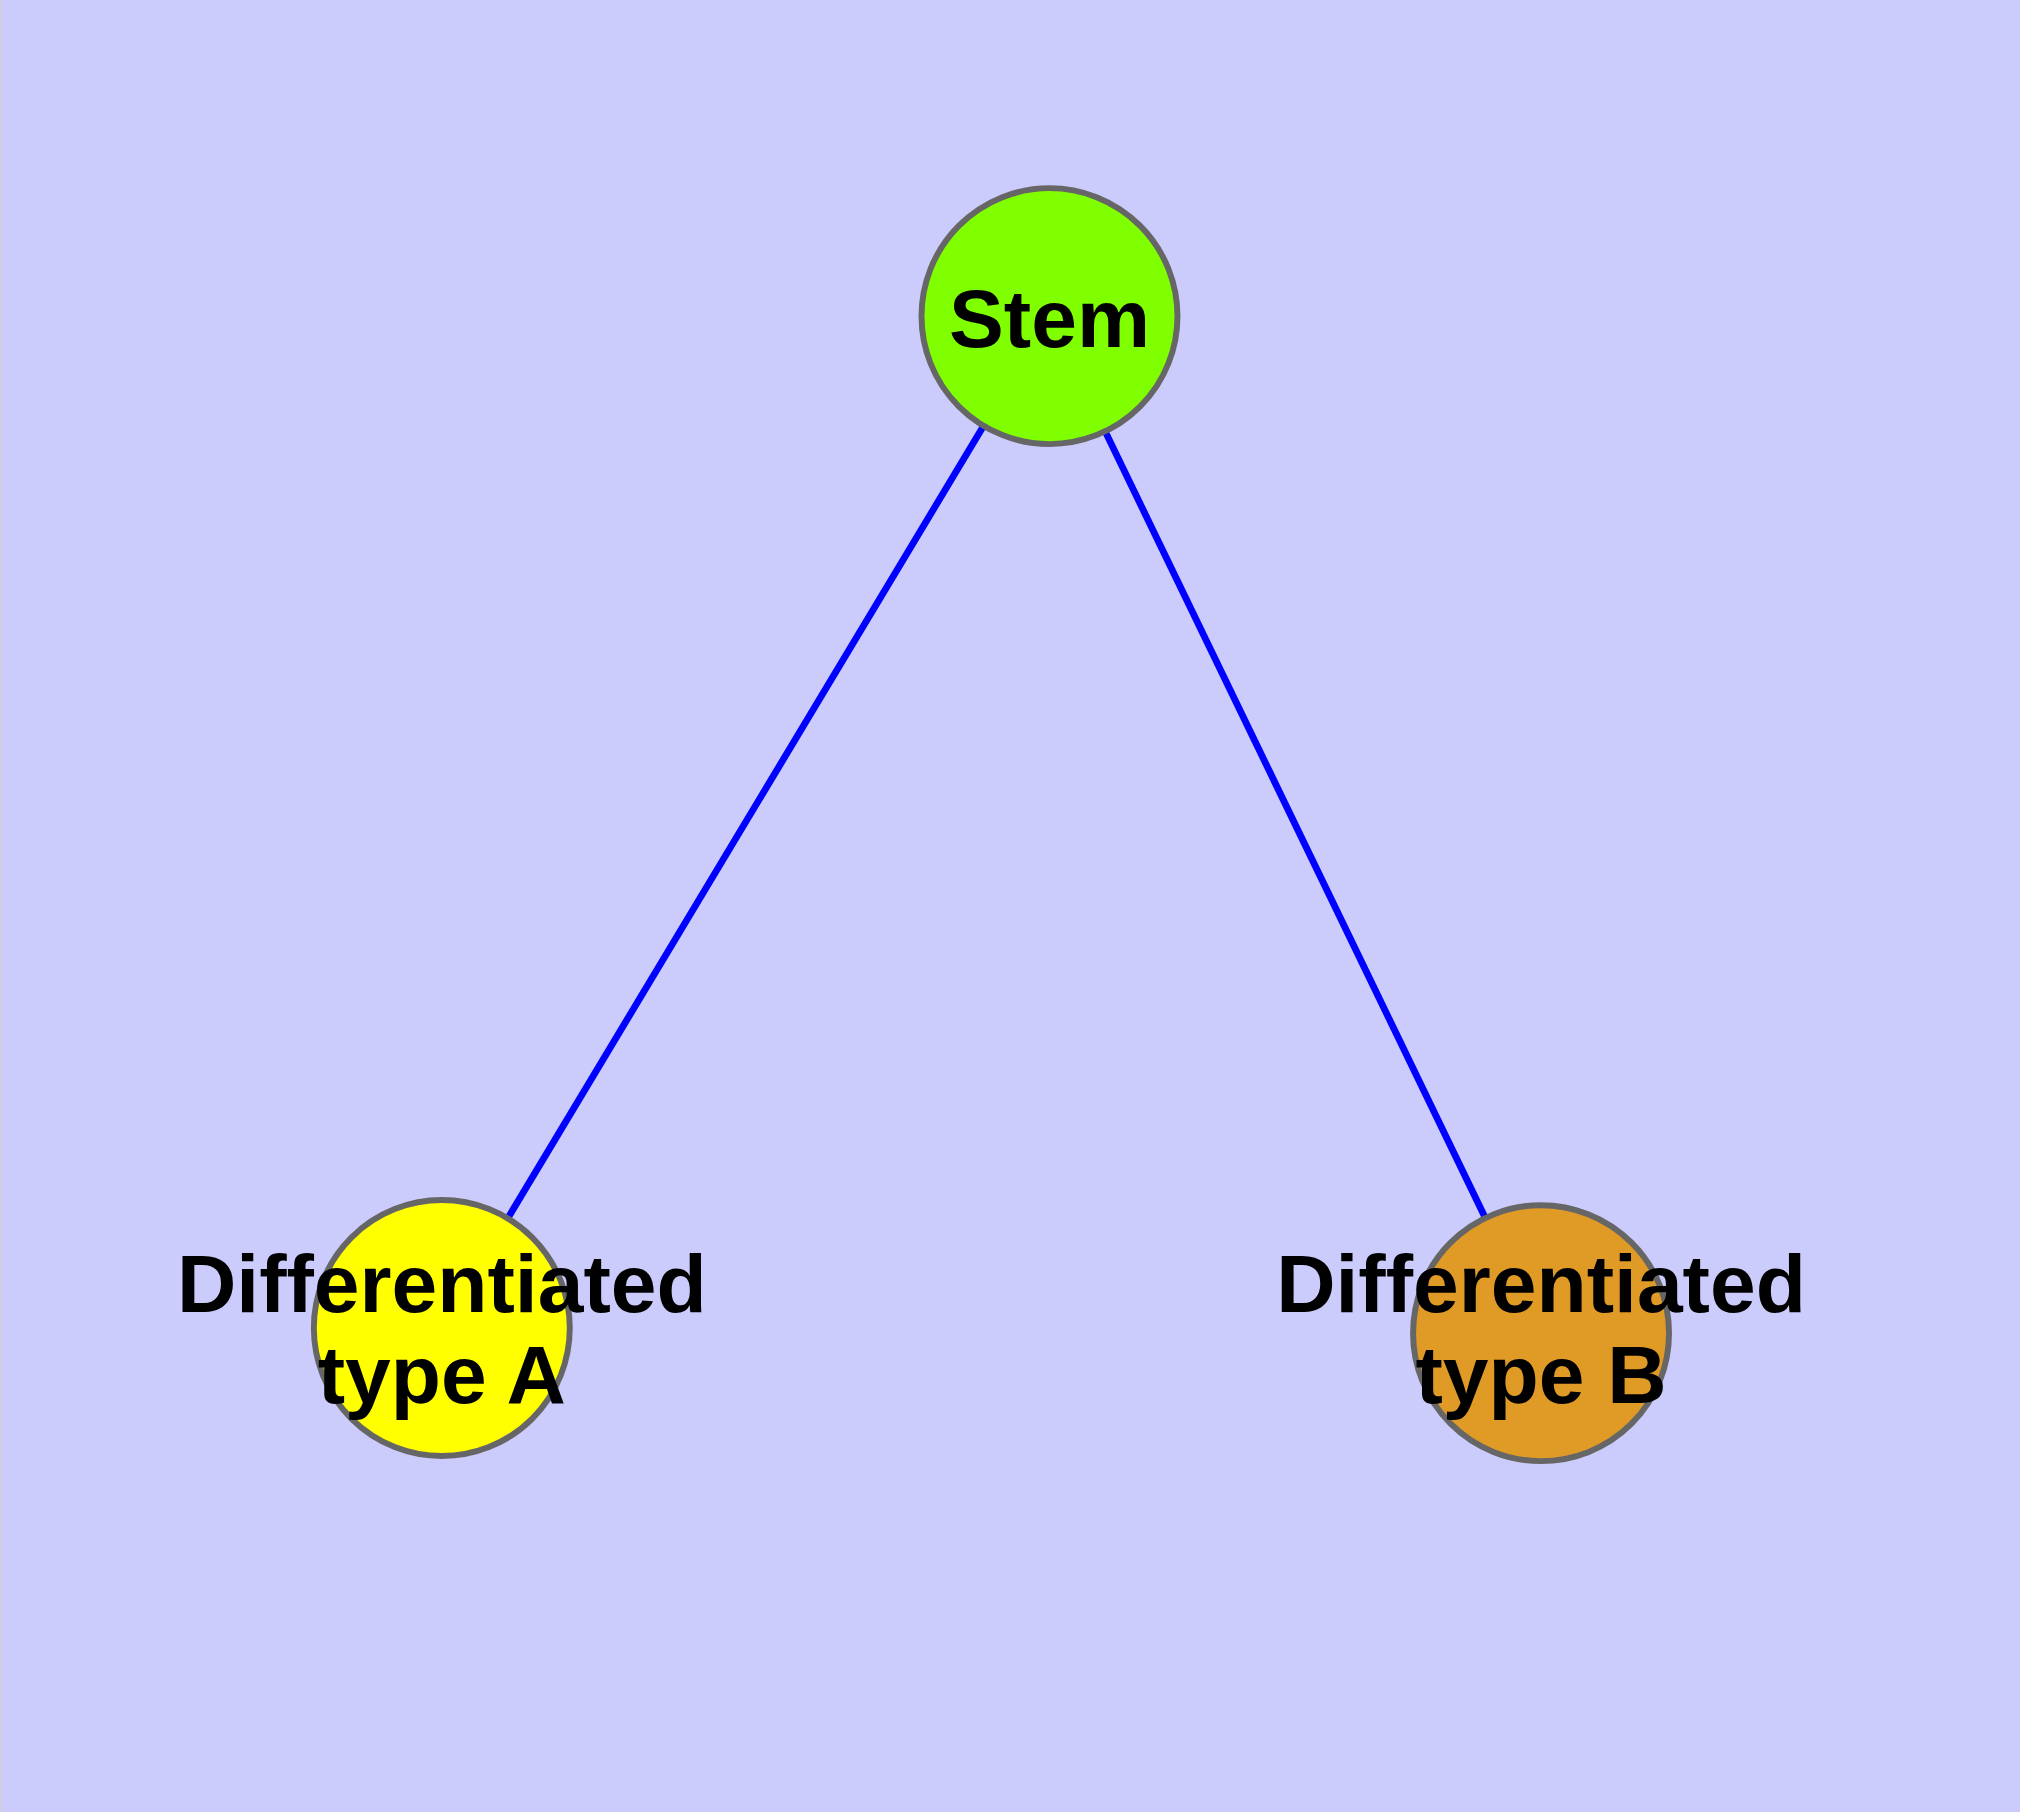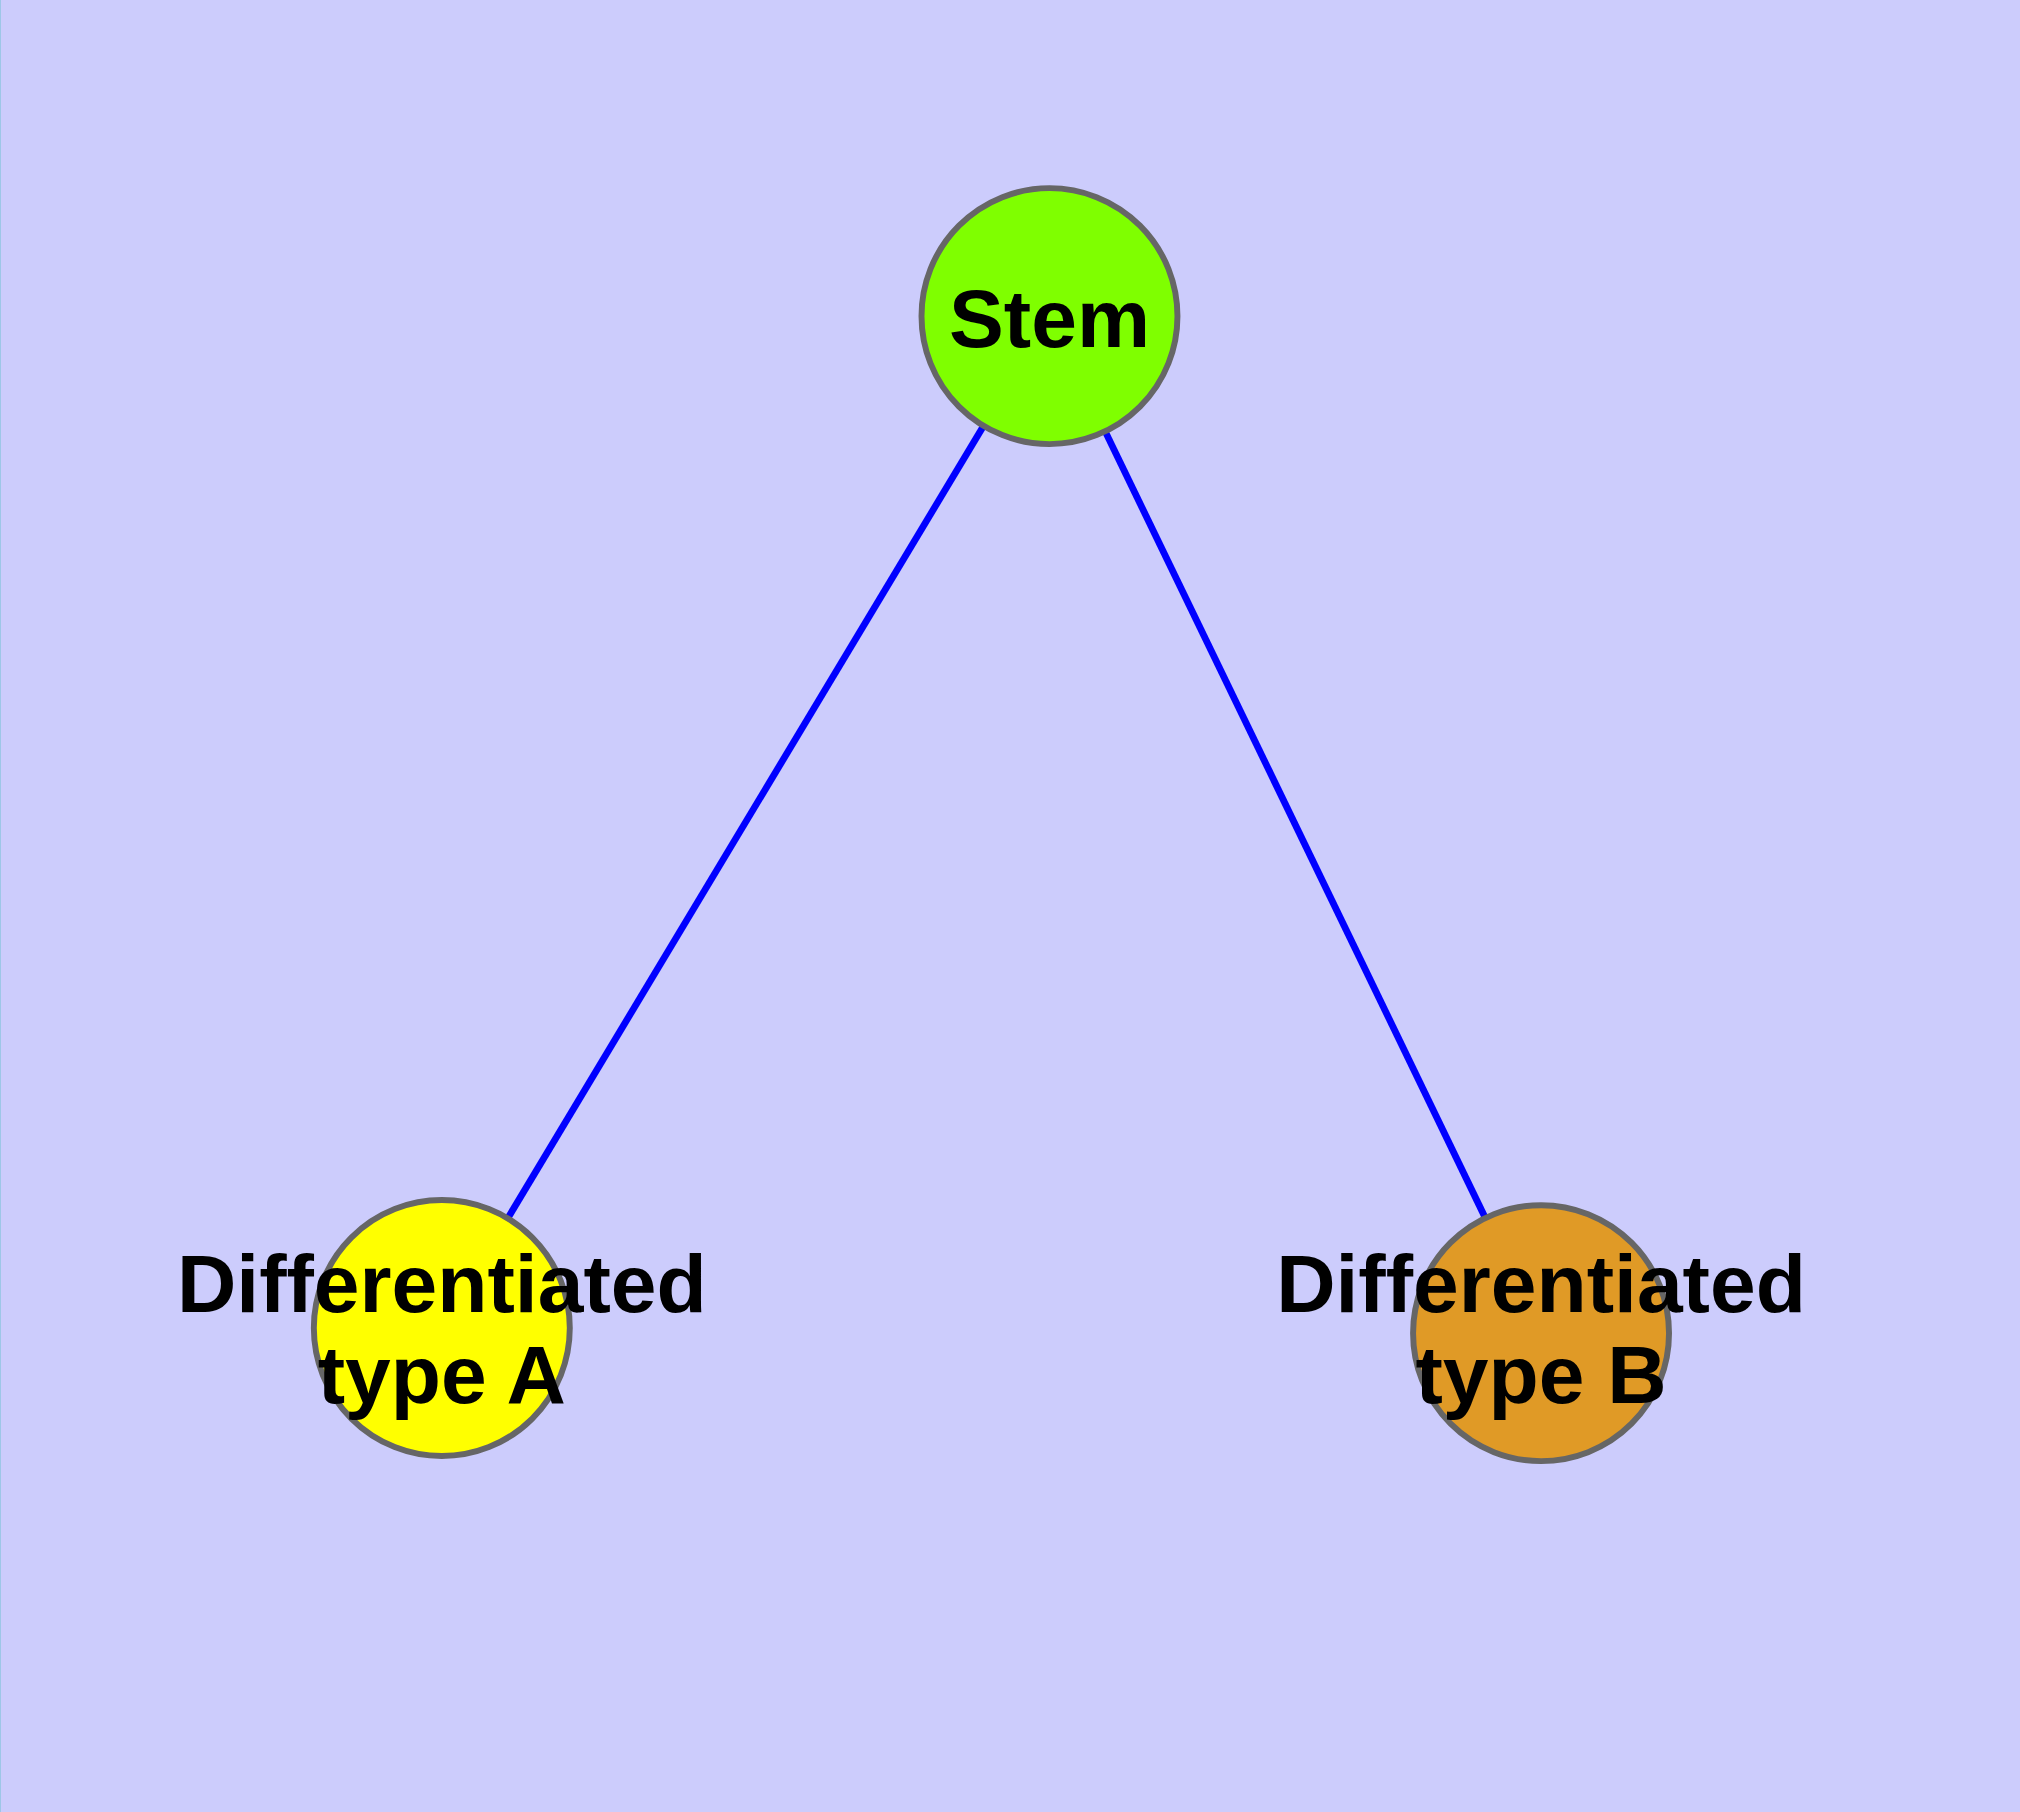--- a/index.html
+++ b/index.html
@@ -26,21 +26,21 @@
     font-family: "Liberation Sans", sans-serif;
     font-weight: bold;
     fill: #000000;
     text-anchor: middle;
     dominant-baseline: auto;
   }
 </style>
 </head>
 <body>
 
-<div id="canvas" style="background: #14b8a6;">
+<div id="canvas" style="background: #fde047;">
   <svg id="graph-svg" viewBox="0 0 2384 2138" xmlns="http://www.w3.org/2000/svg">
 
     <rect id="bg-rect" x="0" y="0" width="2384" height="2138" fill="#ccccfc"></rect>
 
     <g id="edges-layer">
         <line x1="1159.23368917984" y1="504.16732931558045" x2="599.7663108201601" y2="1435.8326706844196" stroke="#0000ff" stroke-width="8" stroke-linecap="butt"></line>
         <line x1="1304.5808050626617" y1="510.7533897848174" x2="1751.4191949373383" y2="1435.2466102151825" stroke="#0000ff" stroke-width="8" stroke-linecap="butt"></line>
       </g>
     <g id="nodes-layer">
         <circle cx="1238" cy="373" r="151" fill="#7fff00" stroke="#666666" stroke-width="7"></circle>

